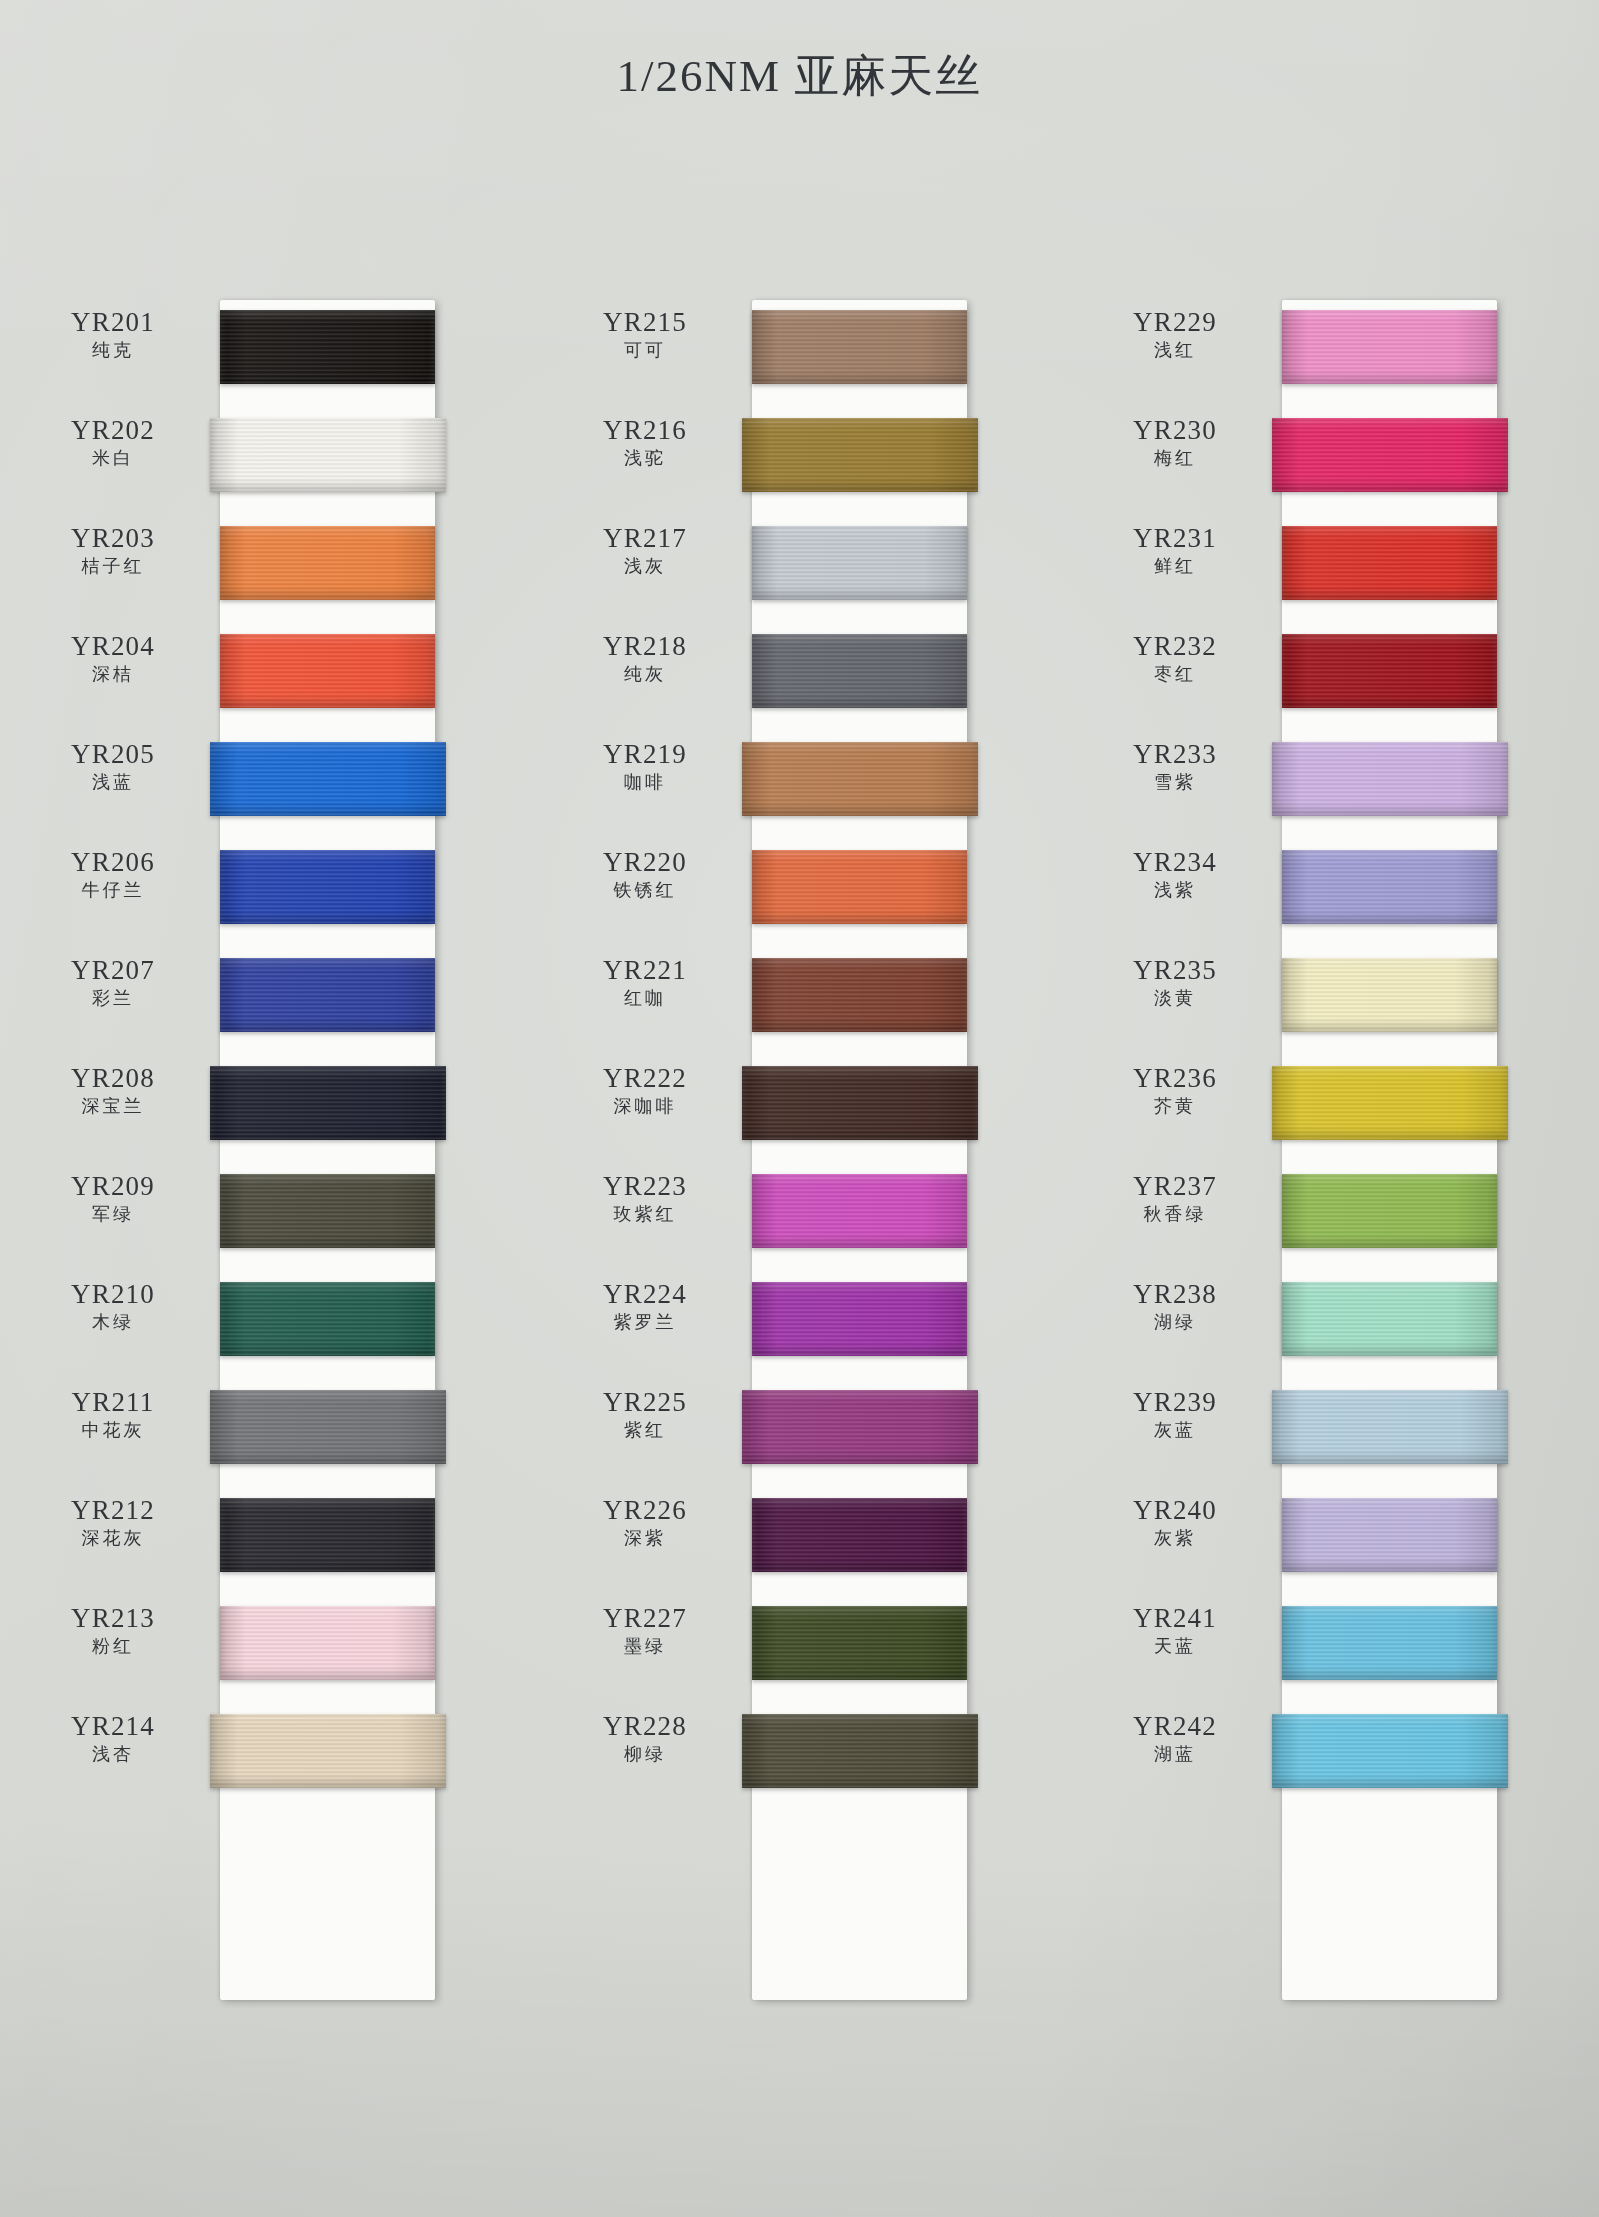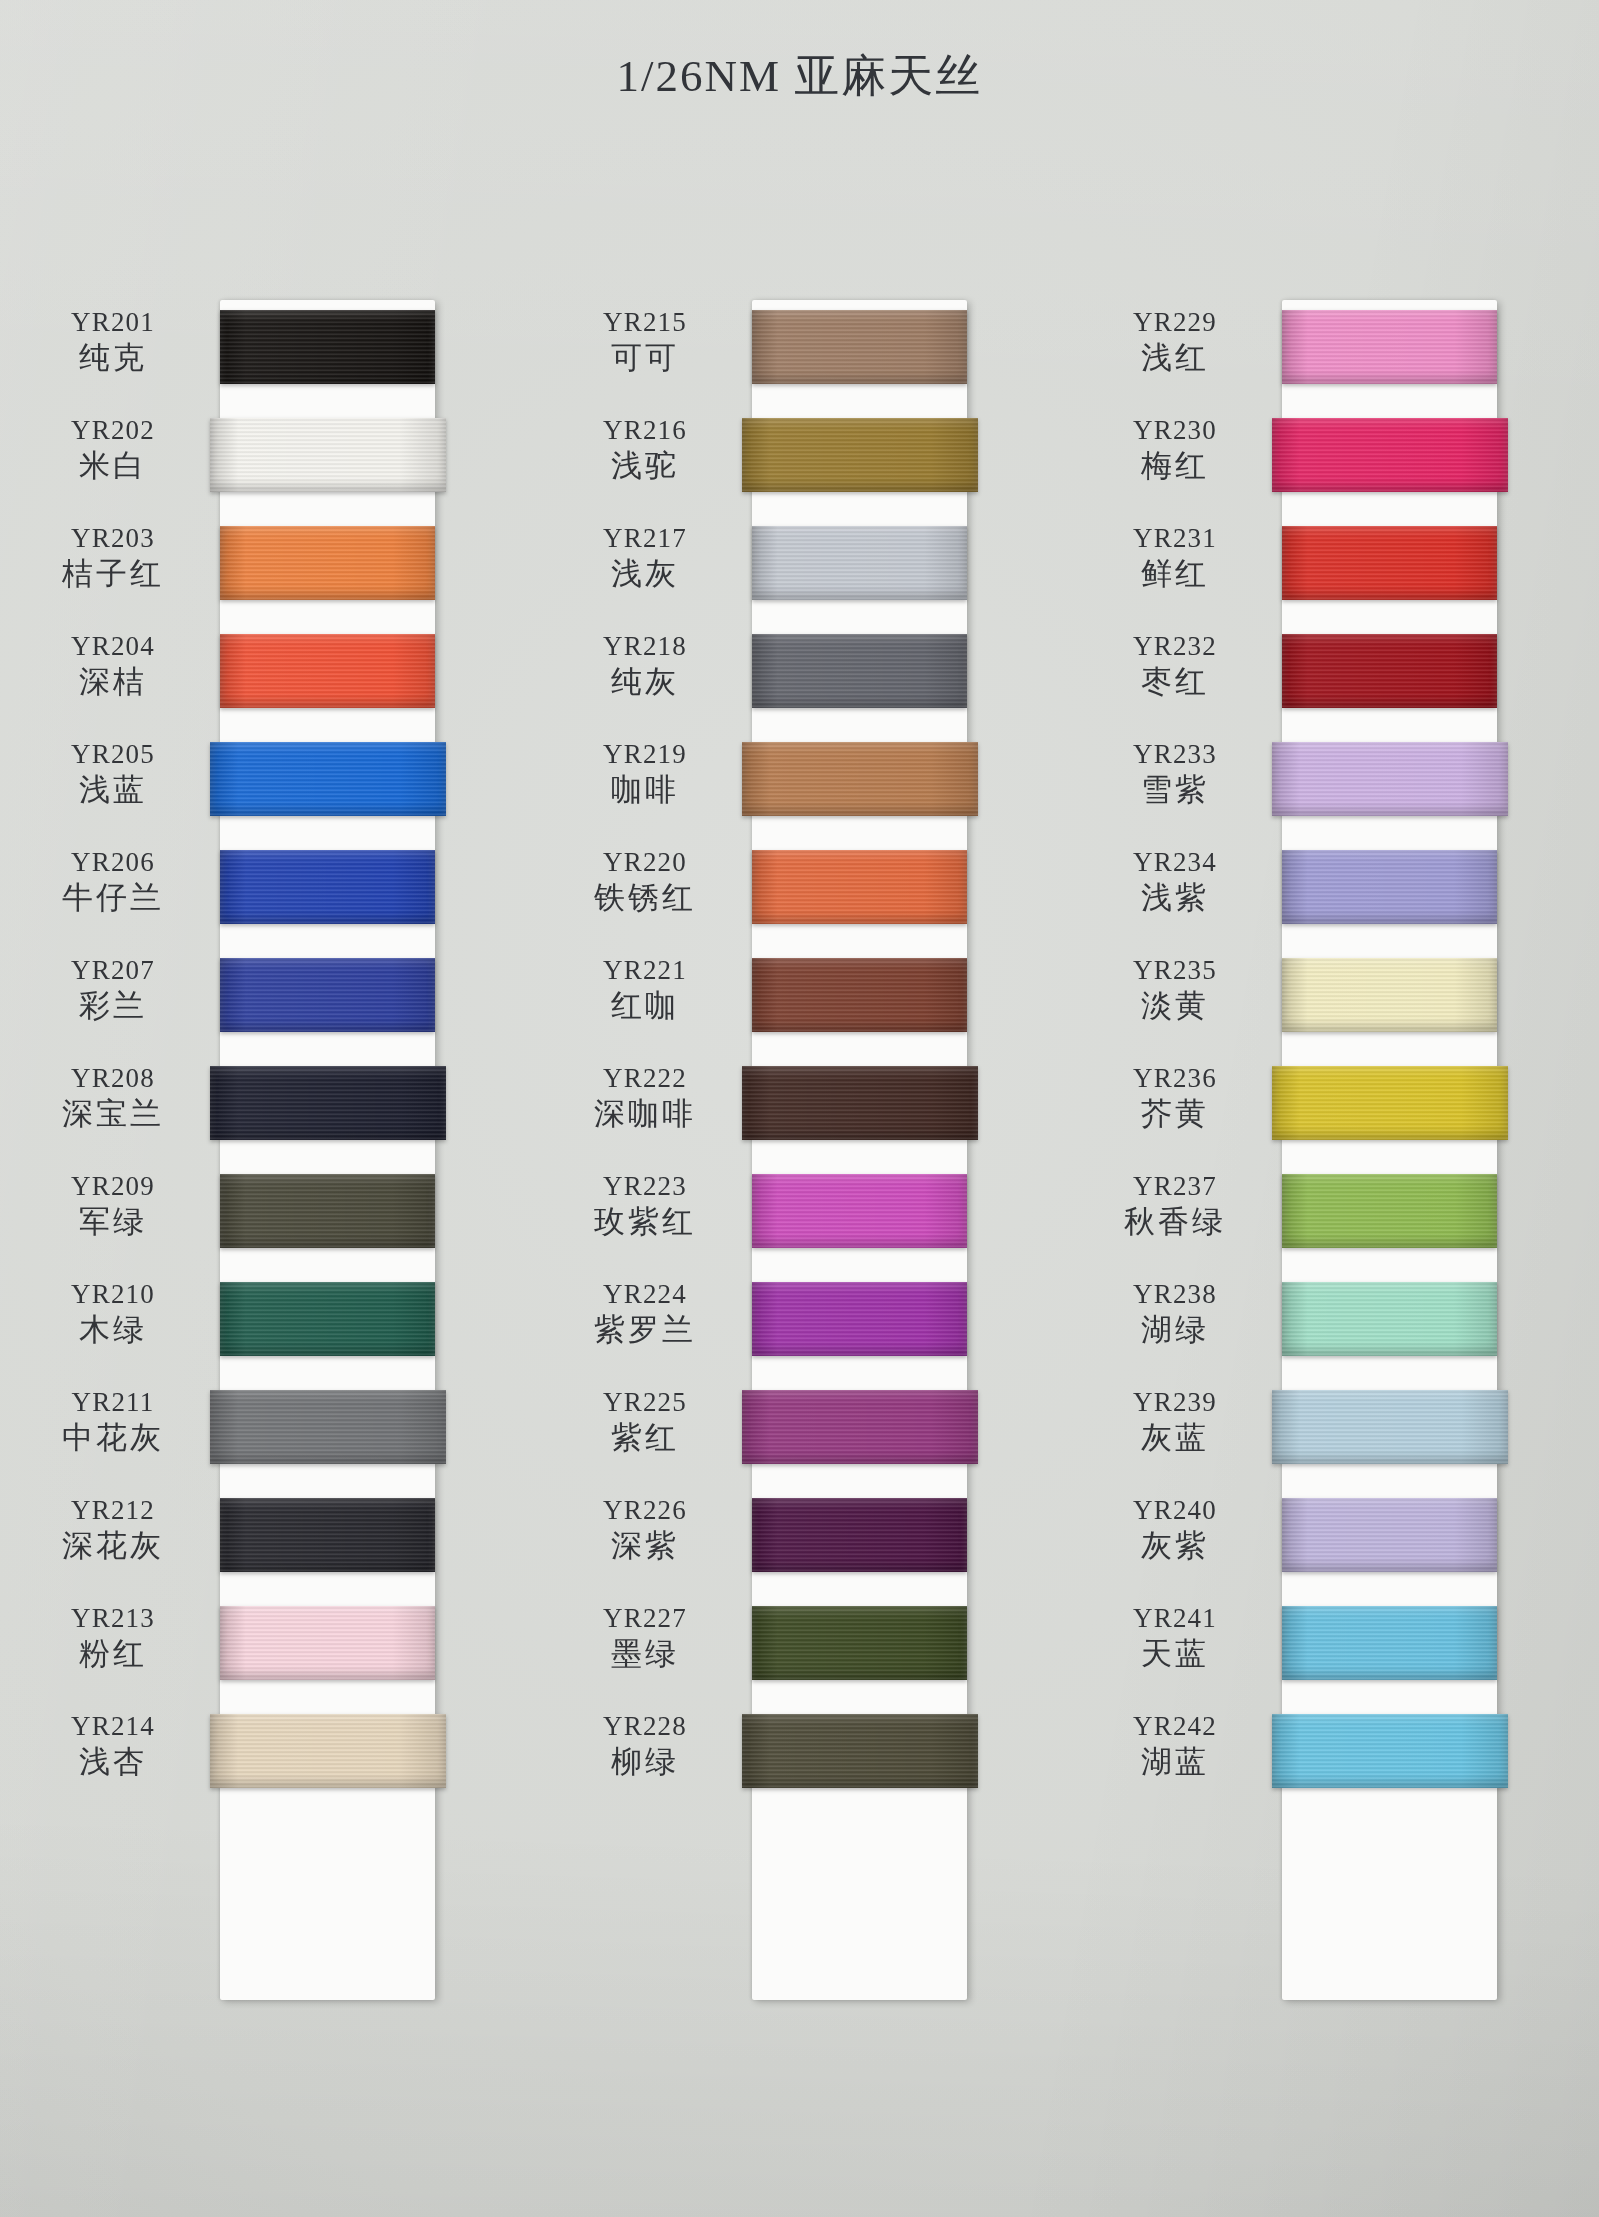--- a/index.html
+++ b/index.html
@@ -110,21 +110,21 @@
     text-align: center;
     color: #333539;
   }
   .code {
     font-size: 27px;
     letter-spacing: 1.2px;
     line-height: 1.22;
     white-space: nowrap;
   }
   .cname {
-    font-size: 31px;
+    font-size: 18px;
     letter-spacing: 3px;
     line-height: 1.25;
     white-space: nowrap;
   }
 
   
   .skein {
     position: absolute;
     left: 200px;
     top: 10px;

